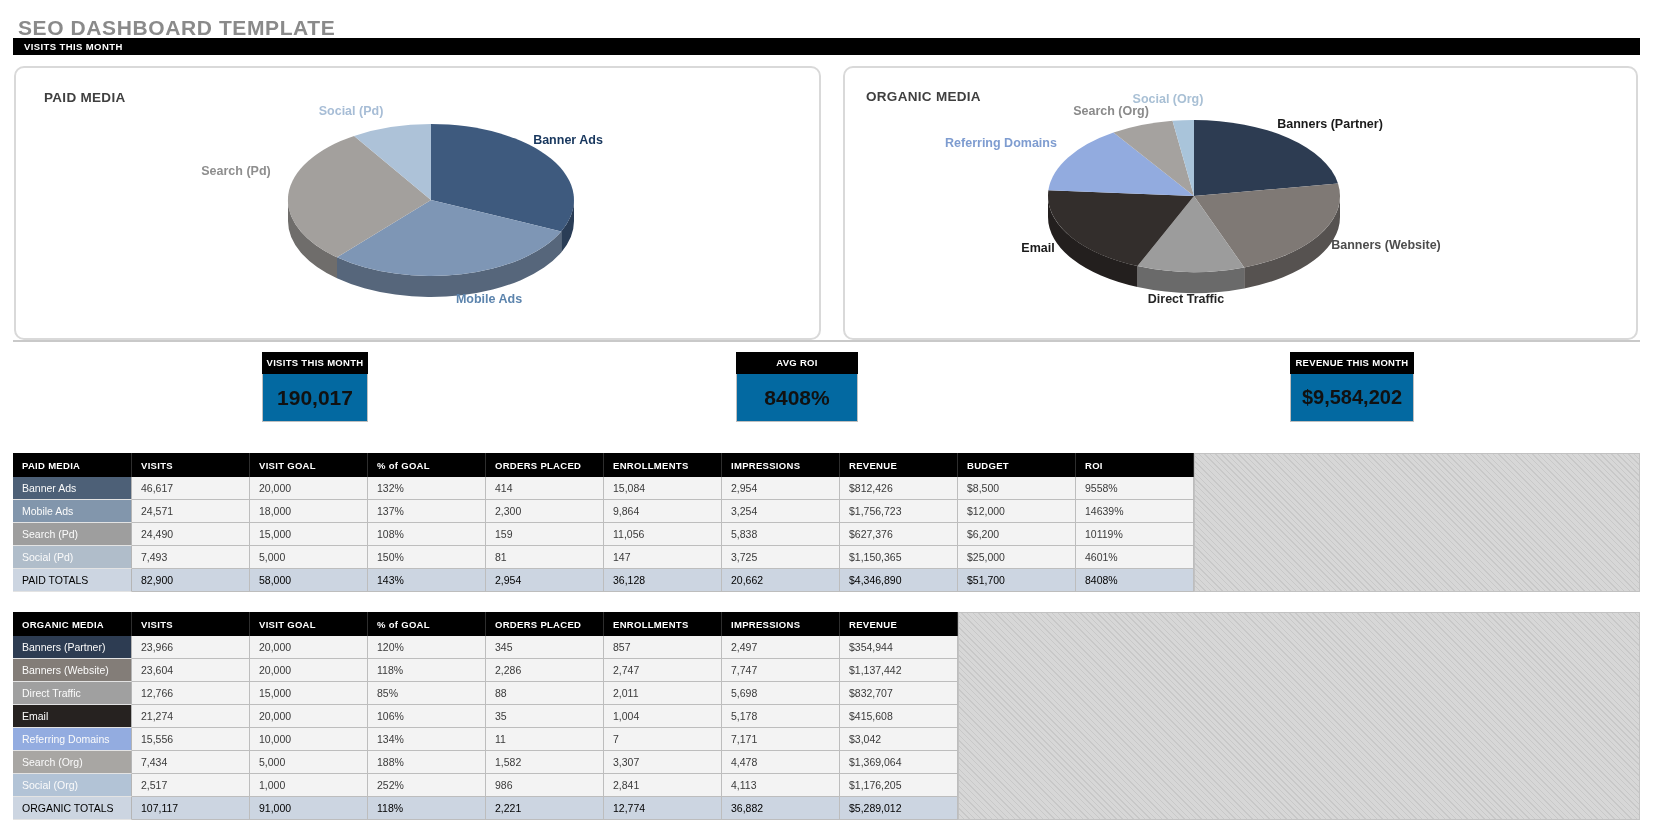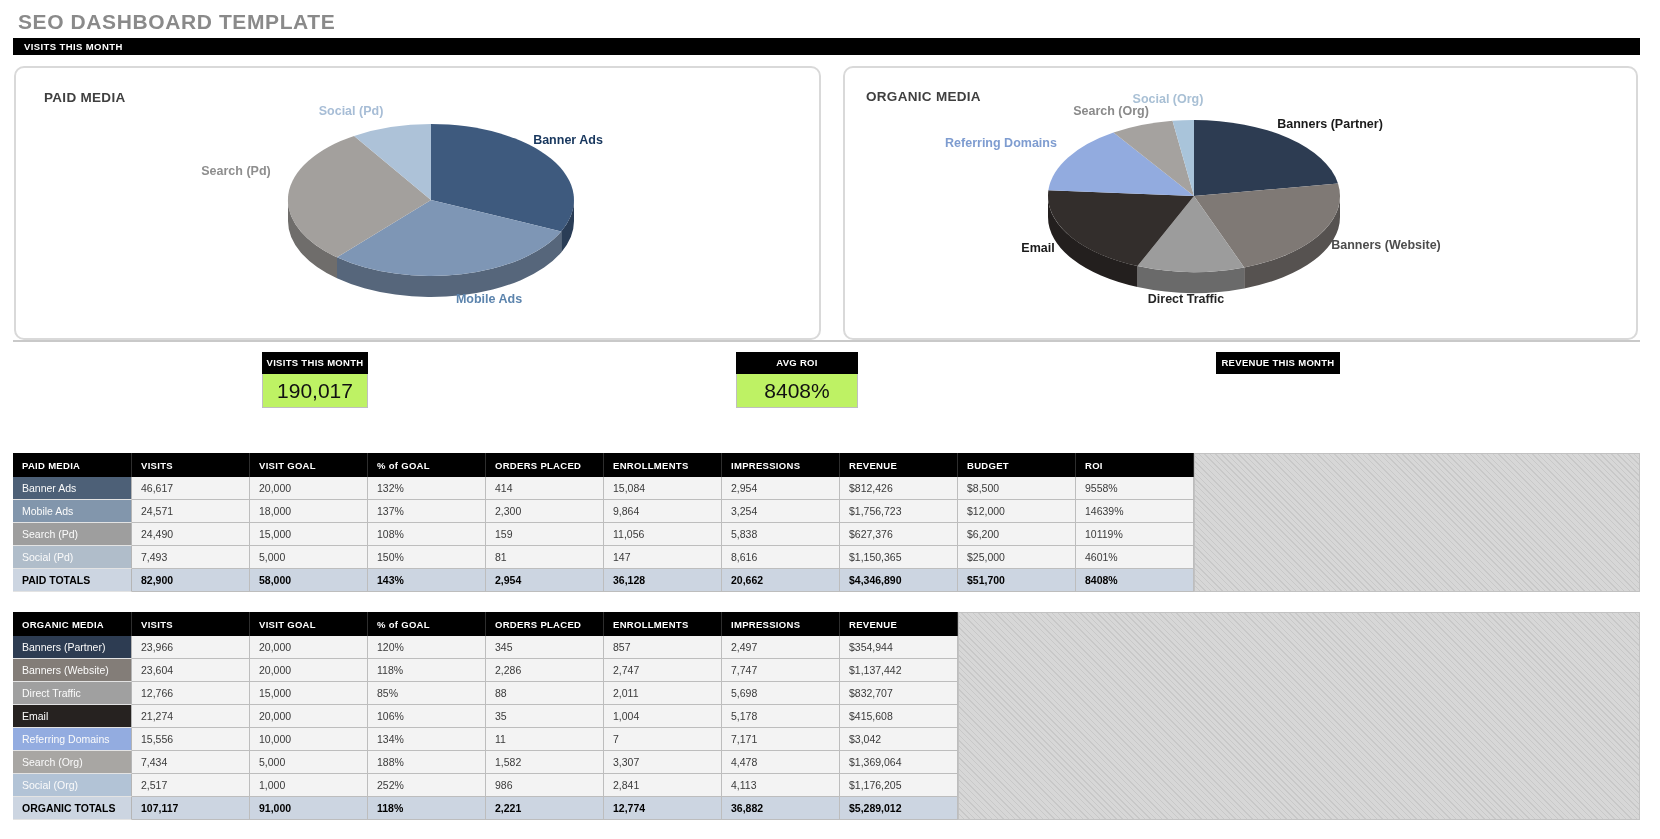--- a/index.html
+++ b/index.html
@@ -1,50 +1,50 @@
 <!DOCTYPE html>
 <html><head>
 <meta charset="utf-8">
 <style>
   html,body{margin:0;padding:0;background:#fff;}
   body{font-family:"Liberation Sans",sans-serif;}
   #stage{position:relative;width:1660px;height:839px;background:#fff;overflow:hidden;}
 
-  .page-title{position:absolute;left:18px;top:10px;font-size:21px;font-weight:bold;color:#8a8a8a;letter-spacing:.6px;}
+  .page-title{position:absolute;left:18px;top:16px;font-size:21px;font-weight:bold;color:#8a8a8a;letter-spacing:.6px;}
   .top-banner{position:absolute;left:13px;top:38px;width:1627px;height:17px;background:#000;color:#fff;
     font-size:9.5px;font-weight:bold;line-height:17px;padding-left:11px;box-sizing:border-box;letter-spacing:.4px;}
   .divider{position:absolute;left:13px;top:340px;width:1627px;height:2px;background:#c9c9c9;}
 
   .panel{position:absolute;top:66px;height:274px;background:#fff;border:2px solid #d9d9d9;border-radius:10px;box-sizing:border-box;}
   #panel-paid{left:14px;width:807px;}
   #panel-organic{left:843px;width:795px;}
   .panel-title{position:absolute;font-size:13.5px;font-weight:bold;color:#3f3f3f;letter-spacing:.3px;}
   #paid-title{left:44px;top:90px;}
   #organic-title{left:866px;top:89px;}
 
   #pie-layer{position:absolute;left:0;top:0;pointer-events:none;}
 
   .kpi{position:absolute;top:352px;}
   .kpi-header{height:22px;background:#000;color:#fff;text-align:center;line-height:22px;
     font-size:9.5px;font-weight:bold;letter-spacing:.3px;}
-  .kpi-value{height:34px;background:#bef264;border:1px solid #bfbfbf;border-top:none;display:flex;
-    align-items:center;justify-content:center;font-size:21px;font-weight:normal;color:#111;box-sizing:border-box;}
+  .kpi-value{height:48px;background:#0369a1;border:1px solid #bfbfbf;border-top:none;display:flex;
+    align-items:center;justify-content:center;font-size:21px;font-weight:bold;color:#111;box-sizing:border-box;}
   #kpi-revenue .kpi-value{font-size:20px;}
 
   .hatch{position:absolute;background:repeating-linear-gradient(45deg,#d7d7d7 0 3px,#c8c8c8 3px 4px);
     border:1px solid #c2c2c2;box-sizing:border-box;}
 
   .dash-table{position:absolute;display:grid;background:#fff;}
   .th{background:#000;color:#fff;font-size:9.5px;font-weight:bold;display:flex;align-items:center;
     padding-left:9px;border-right:1px solid #2e2e2e;box-sizing:border-box;letter-spacing:.3px;}
   .rl{color:#fbfbfb;font-size:10.5px;display:flex;align-items:center;padding-left:9px;box-sizing:border-box;
     border-bottom:1px solid #e3e3e3;border-right:1px solid #b5b5b5;}
   .td{background:#f3f3f3;color:#3a3a3a;font-size:10.5px;display:flex;align-items:center;padding-left:9px;
     border-right:1px solid #bdbdbd;border-bottom:1px solid #bdbdbd;box-sizing:border-box;}
-  .tot{background:#ccd5e1 !important;color:#000 !important;font-weight:bold;}
+  .tot{background:#ccd5e1 !important;color:#000 !important;font-weight:normal;}
 </style>
 </head>
 <body>
 
 <div id="stage">
 
   <div class="page-title">SEO DASHBOARD TEMPLATE</div>
   <div class="top-banner">VISITS THIS MONTH</div>
   <div class="divider"></div>
 
@@ -85,22 +85,23 @@
     </svg>
 
   <div class="kpi" id="kpi-visits" style="left:262px;width:106px;">
     <div class="kpi-header">VISITS THIS MONTH</div>
     <div class="kpi-value">190,017</div>
   </div>
   <div class="kpi" id="kpi-roi" style="left:700px;width:122px;margin-left:36px;">
     <div class="kpi-header">AVG ROI</div>
     <div class="kpi-value">8408%</div>
   </div>
-  <div class="kpi" id="kpi-revenue" style="left:1216px;width:124px;">
+  <div class="kpi" id="kpi-revenue" style="left:1290px;width:124px;">
     <div class="kpi-header">REVENUE THIS MONTH</div>
+    <div class="kpi-value">$9,584,202</div>
   </div>
 
   <div class="hatch" style="left:1194px;top:453px;width:446px;height:139px;"></div>
   <div class="hatch" style="left:958px;top:612px;width:682px;height:208px;"></div>
 
   <div class="dash-table" id="paid-table" style="left: 13px; top: 453px; grid-template-columns: 119px repeat(9, 118px); grid-template-rows: 24px repeat(5, 23px);">
       <div class="th">PAID MEDIA</div>
       <div class="th">VISITS</div>
       <div class="th">VISIT GOAL</div>
       <div class="th">% of GOAL</div>
@@ -139,21 +140,21 @@
       <div class="td">5,838</div>
       <div class="td">$627,376</div>
       <div class="td">$6,200</div>
       <div class="td">10119%</div>
       <div class="rl" style="background: rgb(176, 189, 202);">Social (Pd)</div>
       <div class="td">7,493</div>
       <div class="td">5,000</div>
       <div class="td">150%</div>
       <div class="td">81</div>
       <div class="td">147</div>
-      <div class="td">8,616</div>
+      <div class="td">3,725</div>
       <div class="td">$1,150,365</div>
       <div class="td">$25,000</div>
       <div class="td">4601%</div>
       <div class="rl tot">PAID TOTALS</div>
       <div class="td tot">82,900</div>
       <div class="td tot">58,000</div>
       <div class="td tot">143%</div>
       <div class="td tot">2,954</div>
       <div class="td tot">36,128</div>
       <div class="td tot">20,662</div>

